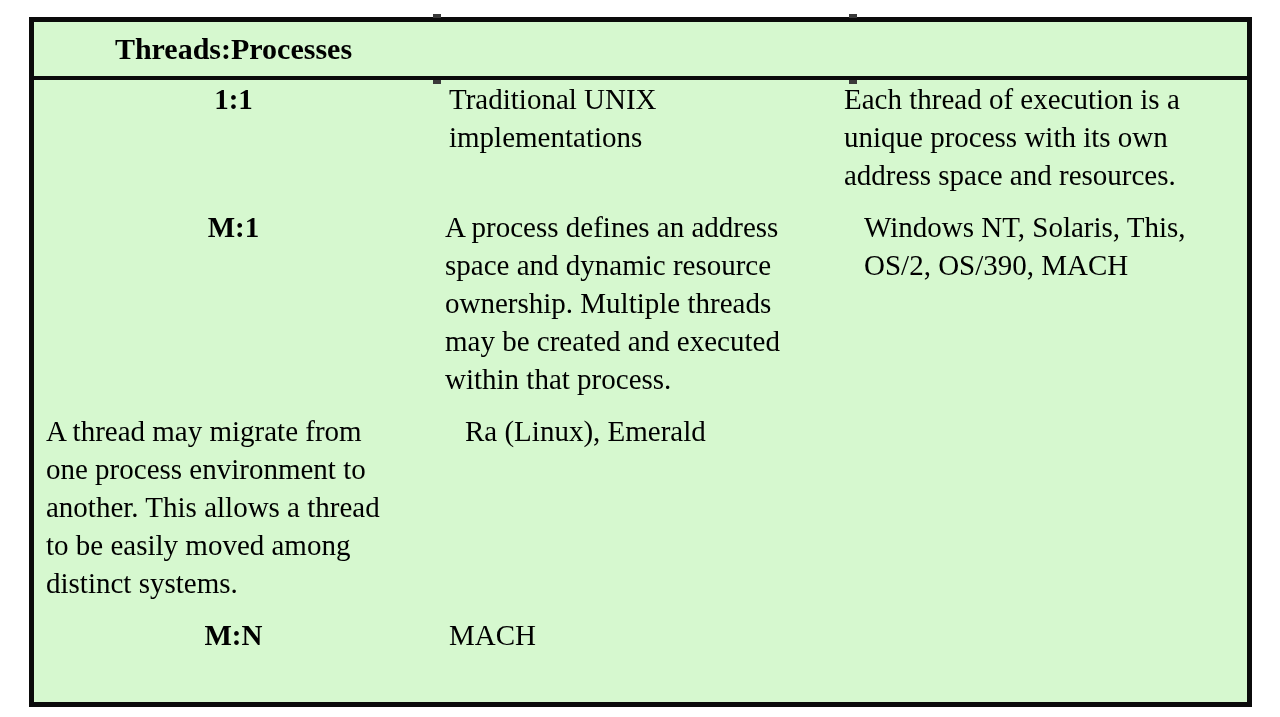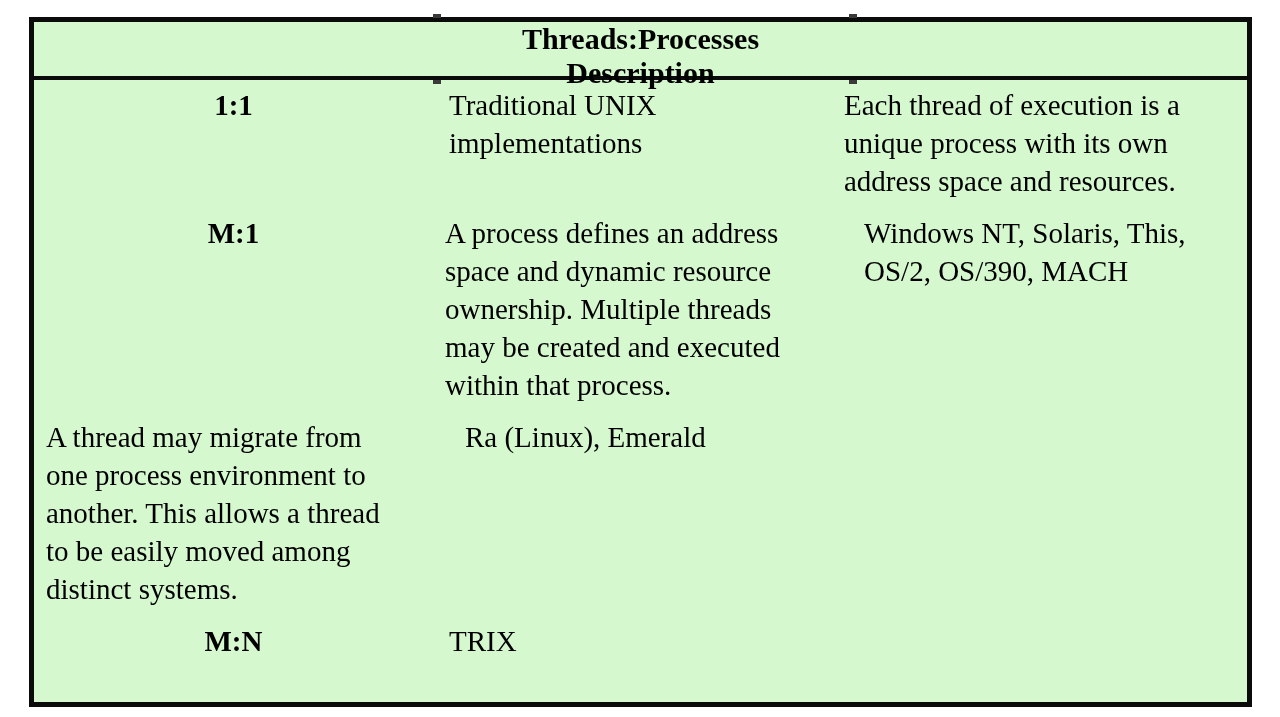--- a/index.html
+++ b/index.html
@@ -22,27 +22,26 @@
     background: var(--table-bg, #d6f8cf);
     border: 5px solid var(--border, #0b0b0b);
   }
   .thead {
     display: flex;
     align-items: center;
     height: 54px;
     border-bottom: 4px solid var(--border, #0b0b0b);
     font-weight: bold;
     font-size: 30px;
-    flex-direction: column;
   }
   .th { text-align: center; }
   .col-ratio    { width: 399px; }
   .col-desc     { width: 415px; }
   .col-examples { flex: 1; }
-  .tbody { padding-top: 6px; }
+  .tbody { }
   .trow {
     display: flex;
     margin-bottom: 14px;
     font-size: 29px;
     line-height: 38px;
   }
   .cell { box-sizing: border-box; }
   .cell-ratio {
     width: 399px;
     text-align: center;
@@ -74,21 +73,20 @@
 <body style="--table-bg: #d6f8cf; --border: #0b0b0b; --text: #000000; --page-bg: #ffffff;">
 
 <div class="table">
   <div class="tick tick-top-1"></div>
   <div class="tick tick-top-2"></div>
   <div class="tick tick-sep-1"></div>
   <div class="tick tick-sep-2"></div>
 
   <div class="thead">
     <div class="th col-ratio">Threads:Processes</div>
-    <div class="th col-desc">Description</div>
   </div>
 
   <div class="tbody">
       <div class="trow">
         <div class="cell cell-ratio">1:1</div>
         <div class="cell cell-examples">Traditional UNIX
 implementations</div>
         <div class="cell cell-desc">Each thread of execution is a
 unique process with its own
 address space and resources.</div>
@@ -106,16 +104,16 @@
       <div class="trow">
         <div class="cell cell-desc">A thread may migrate from
 one process environment to
 another. This allows a thread
 to be easily moved among
 distinct systems.</div>
         <div class="cell cell-examples">Ra (Linux), Emerald</div>
       </div>
       <div class="trow">
         <div class="cell cell-ratio">M:N</div>
-        <div class="cell cell-examples">TRIX</div>
+        <div class="cell cell-examples">MACH</div>
       </div>
     </div>
 </div>
 
 </body></html>

